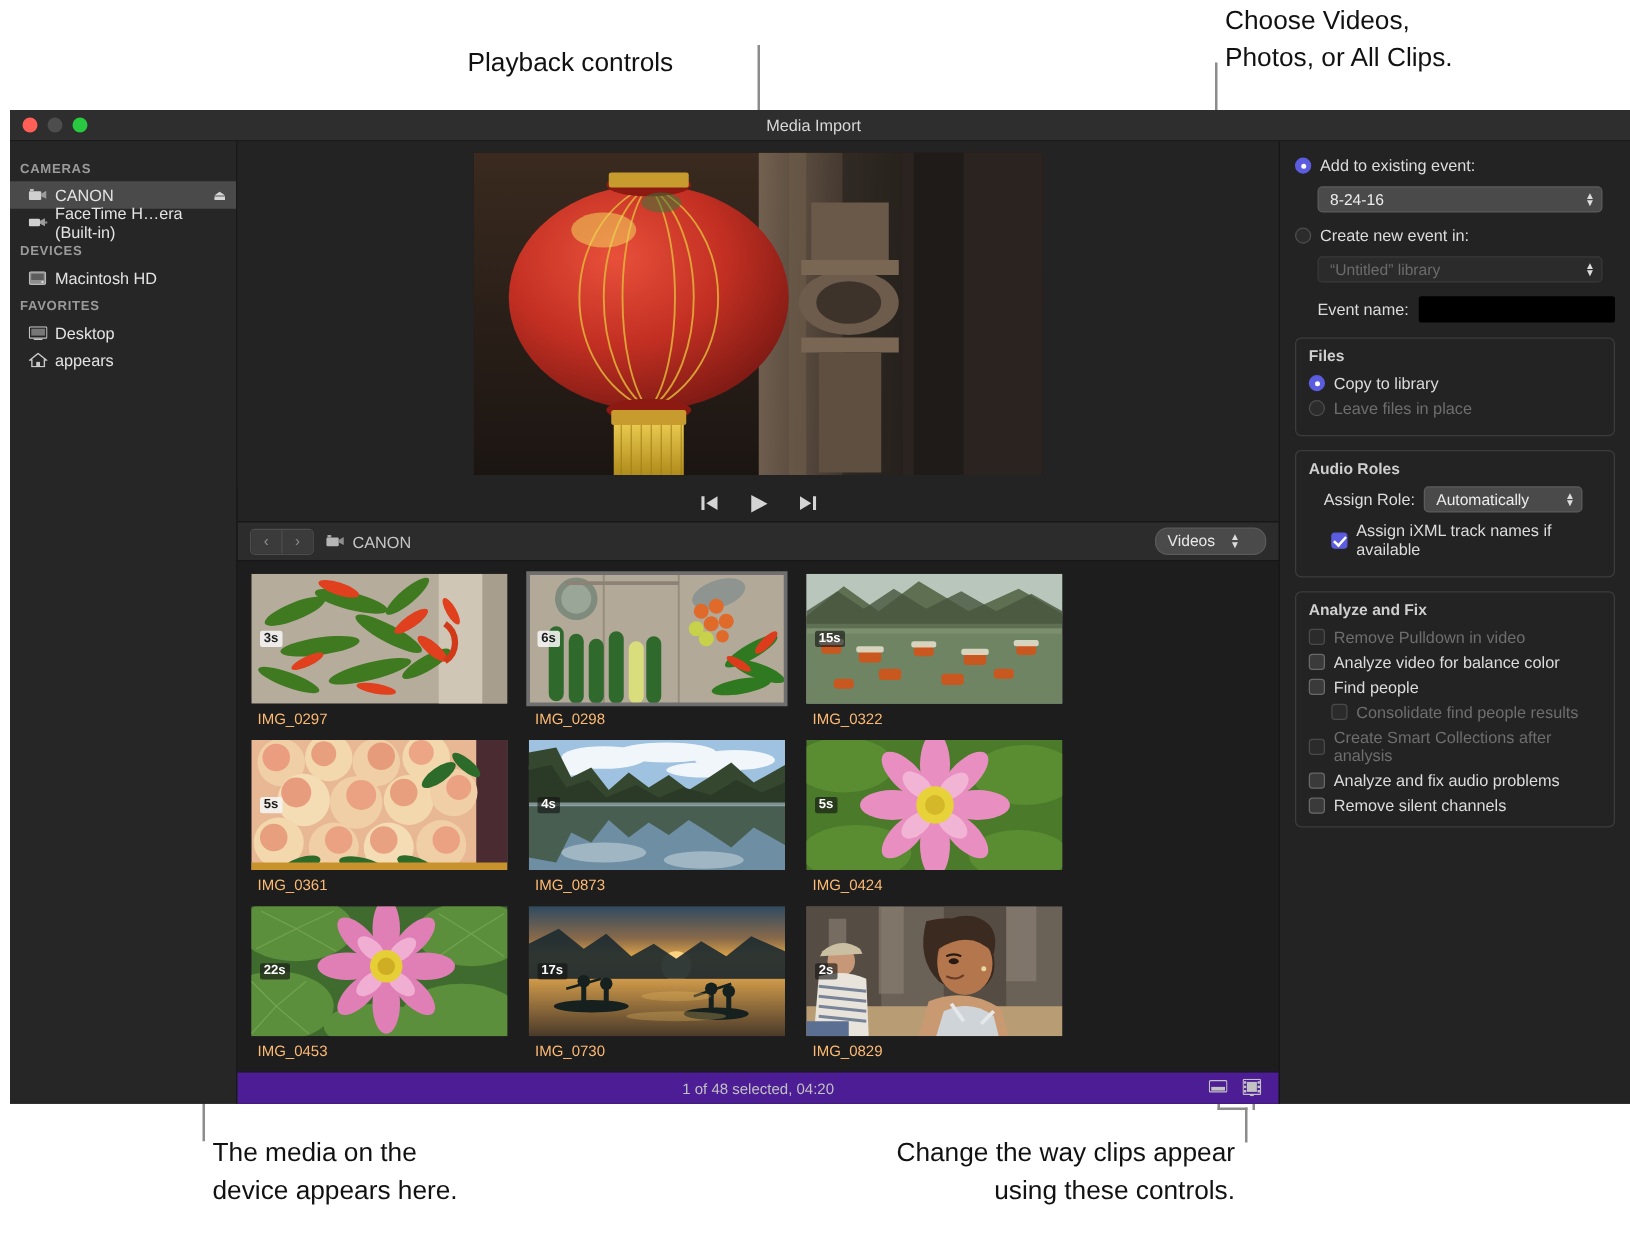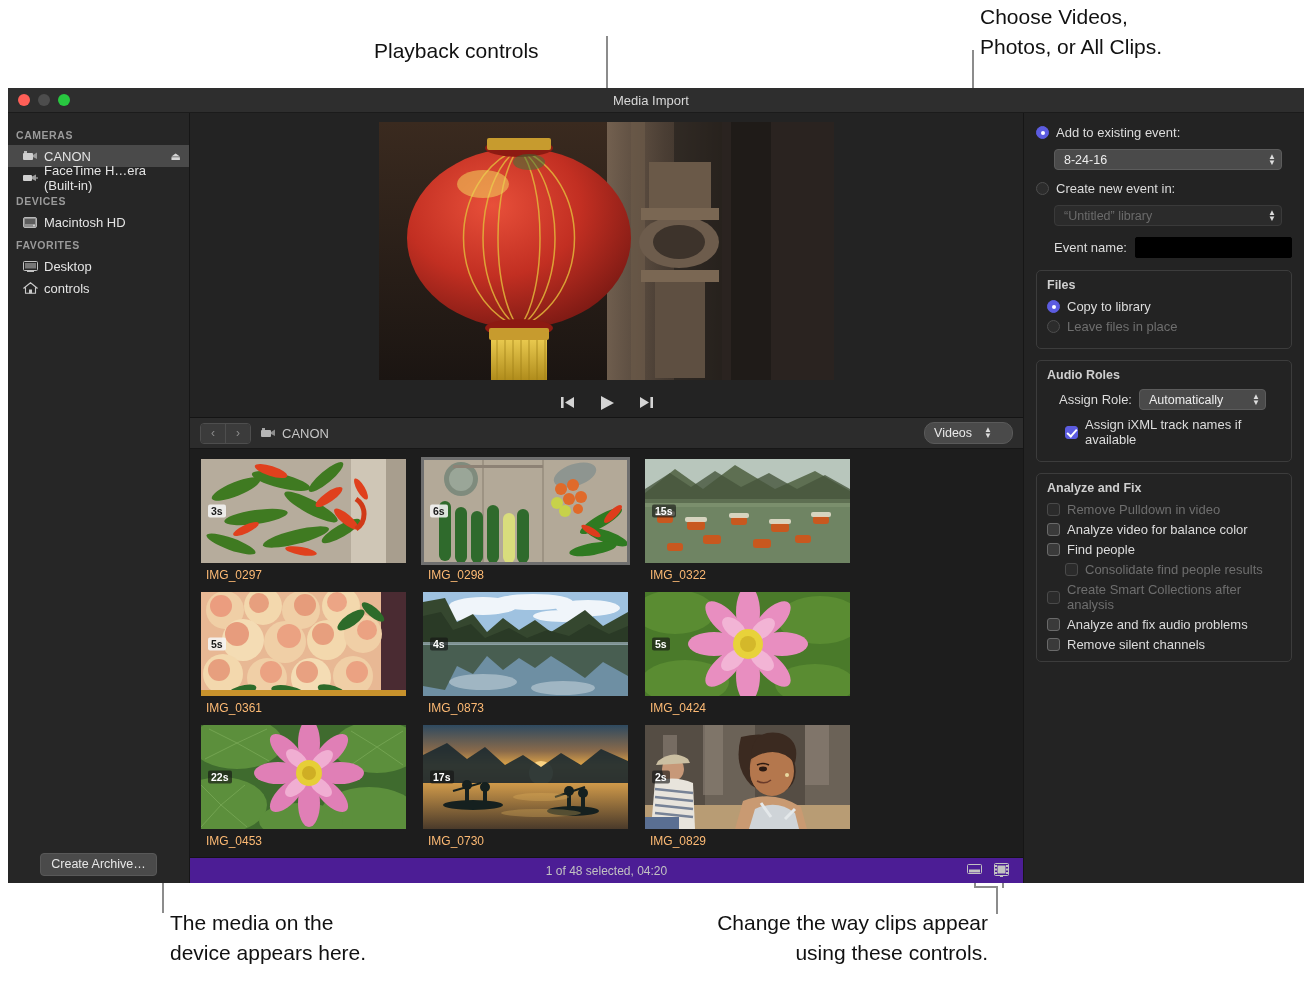--- a/index.html
+++ b/index.html
@@ -252,26 +252,23 @@
           </span>
           <span>Desktop</span>
         </div>
         <div class="sb-item">
           <span class="sb-ico">
             <svg width="15" height="12" viewBox="0 0 15 12">
                 <polygon points="7.5,0.8 14,6 12.5,6 12.5,11.3 2.5,11.3 2.5,6 1,6" fill="none" stroke="#c9c9c9" stroke-width="1.1"></polygon>
                 <rect x="6" y="7.5" width="3" height="3.8" fill="#c9c9c9"></rect>
               </svg>
           </span>
-          <span>controls</span>
-        </div>
-
-      </div>
-      <div class="sb-foot">
-        <button class="btn-grey">Create Archive…</button>
+          <span>appears</span>
+        </div>
+
       </div>
     </div>
 
     <div id="center">
 
       <div id="preview">
         <div id="preview-img">
           <svg width="455" height="258" viewBox="0 0 455 258" preserveAspectRatio="none">
             <defs>
               <linearGradient id="wall" x1="0" y1="0" x2="0" y2="1">

